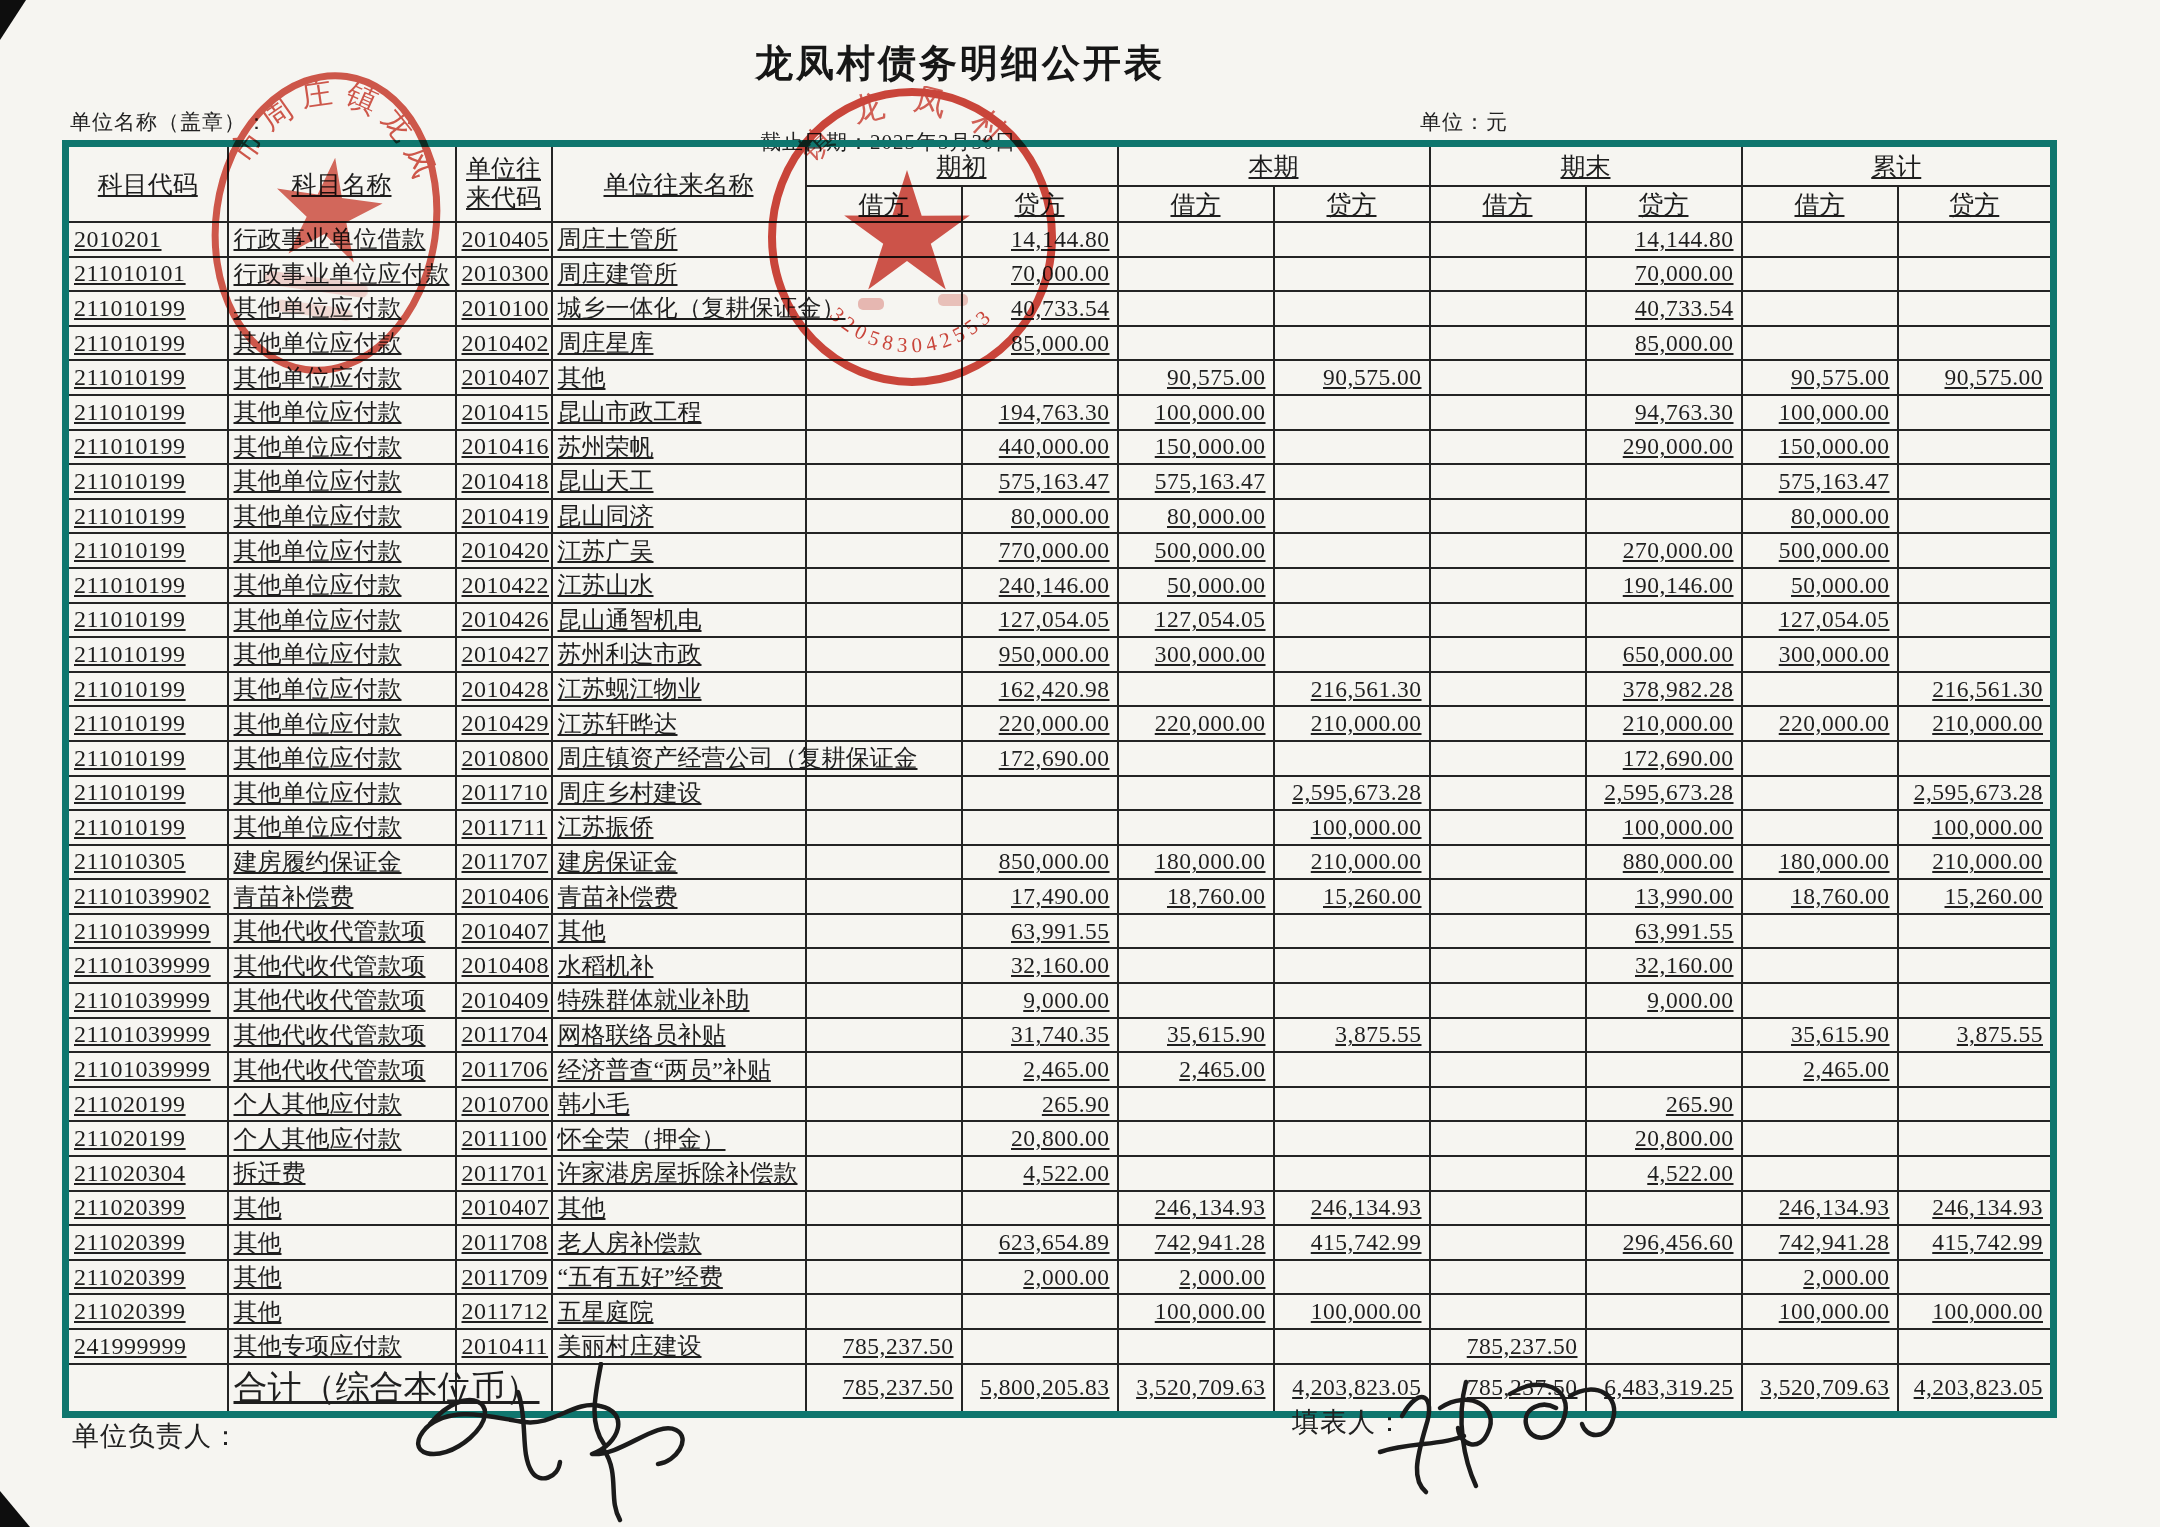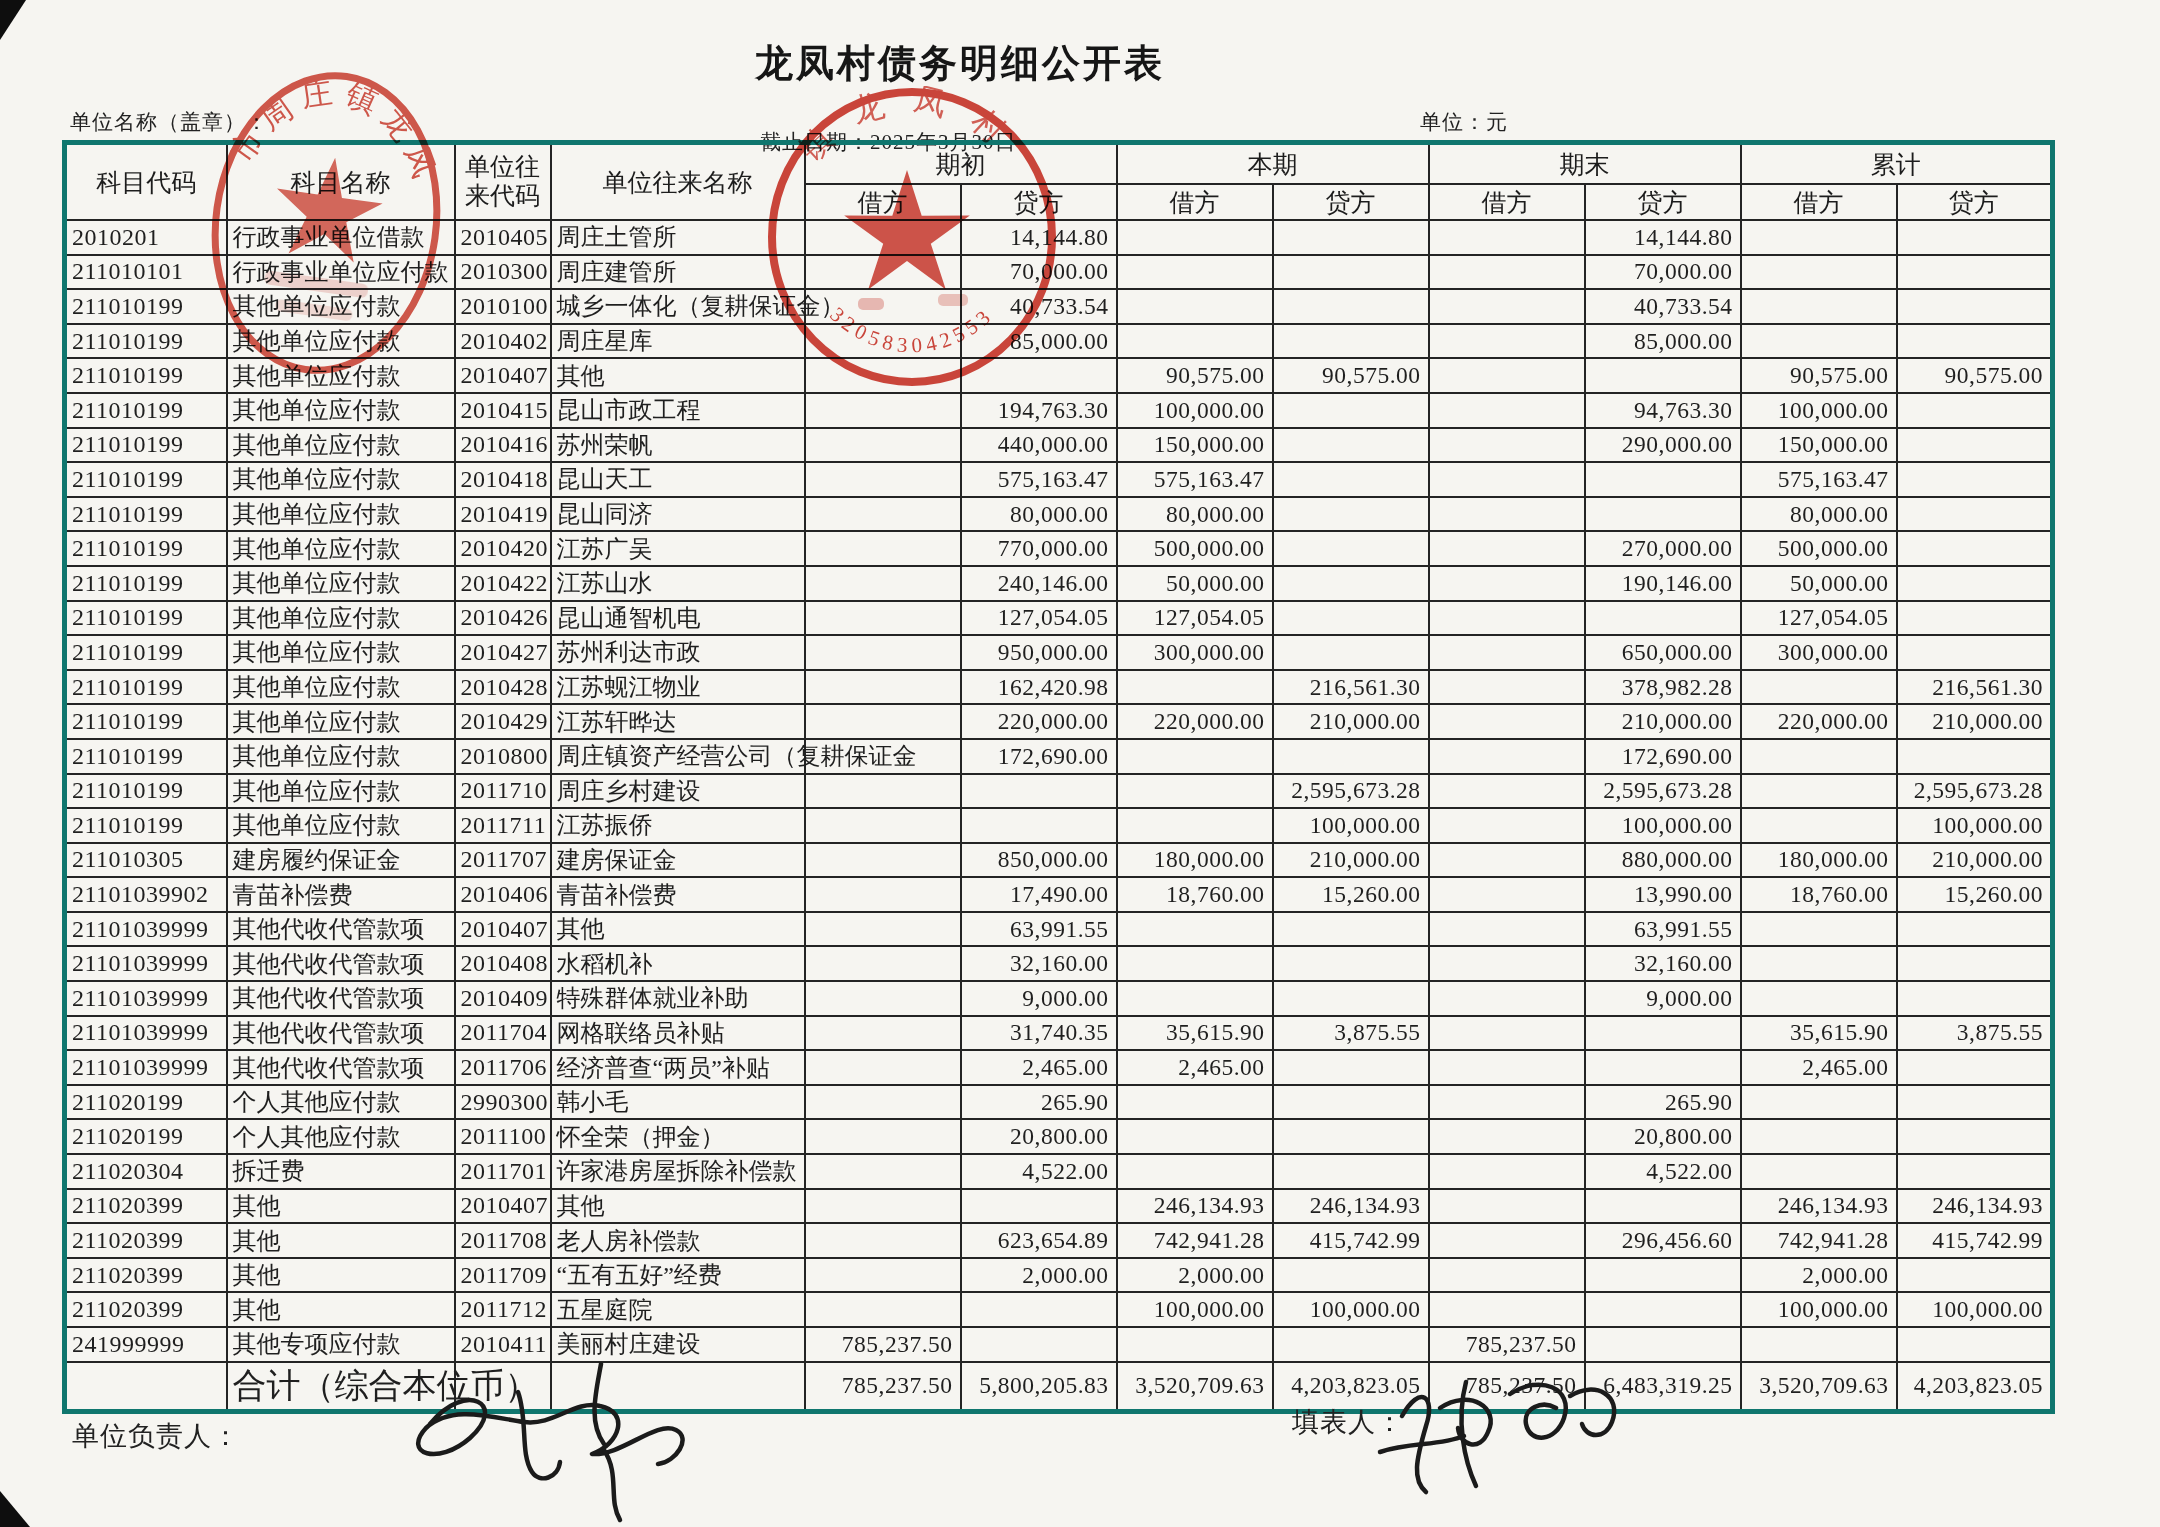--- a/index.html
+++ b/index.html
@@ -13,21 +13,21 @@
   .title{
     position:absolute;top:38px;left:0;width:1920px;text-align:center;
     font-size:38px;font-weight:700;letter-spacing:3px;color:#161616;
   }
   .meta{position:absolute;top:108px;font-size:21px;color:#222;letter-spacing:1px;}
   .meta.unit-name{left:70px;}
   .meta.cutoff{left:760px;margin-top:20px;}
   .meta.currency{left:1420px;}
 
   .table-wrap{position:absolute;left:62px;top:140px;width:1986px;}
-  table{border-collapse:collapse;table-layout:fixed;width:1986px;border:5px solid #0f766e;}
+  table{border-collapse:collapse;table-layout:fixed;width:1986px;border:7px solid #0f766e;text-decoration:underline;}
   th,td{border:2px solid #242424;padding:0 5px;overflow:visible;}
   thead th{font-weight:400;font-size:25px;text-align:center;color:#1c1c1c;background:transparent;}
   thead tr.r1 th{height:38px;}
   thead tr.r2 th{height:34px;}
   th.c2{word-break:break-all;line-height:1.15;padding:0 8px;}
   tbody td{height:32.6px;font-size:23.5px;white-space:nowrap;}
   td.code{text-align:left;font-size:24px;letter-spacing:0.5px;}
   td.name{text-align:left;font-size:24px;}
   td.num{text-align:right;letter-spacing:0.5px;padding-right:7px;}
   td.total-label{font-size:34px;}
@@ -443,21 +443,21 @@
             <td class="num">2,465.00</td>
             <td class="num"></td>
             <td class="num"></td>
             <td class="num"></td>
             <td class="num">2,465.00</td>
             <td class="num"></td>
           </tr>
           <tr>
             <td class="code">211020199</td>
             <td class="name">个人其他应付款</td>
-            <td class="code">2990300</td>
+            <td class="code">2010700</td>
             <td class="name">韩小毛</td>
             <td class="num"></td>
             <td class="num">265.90</td>
             <td class="num"></td>
             <td class="num"></td>
             <td class="num"></td>
             <td class="num">265.90</td>
             <td class="num"></td>
             <td class="num"></td>
           </tr>

